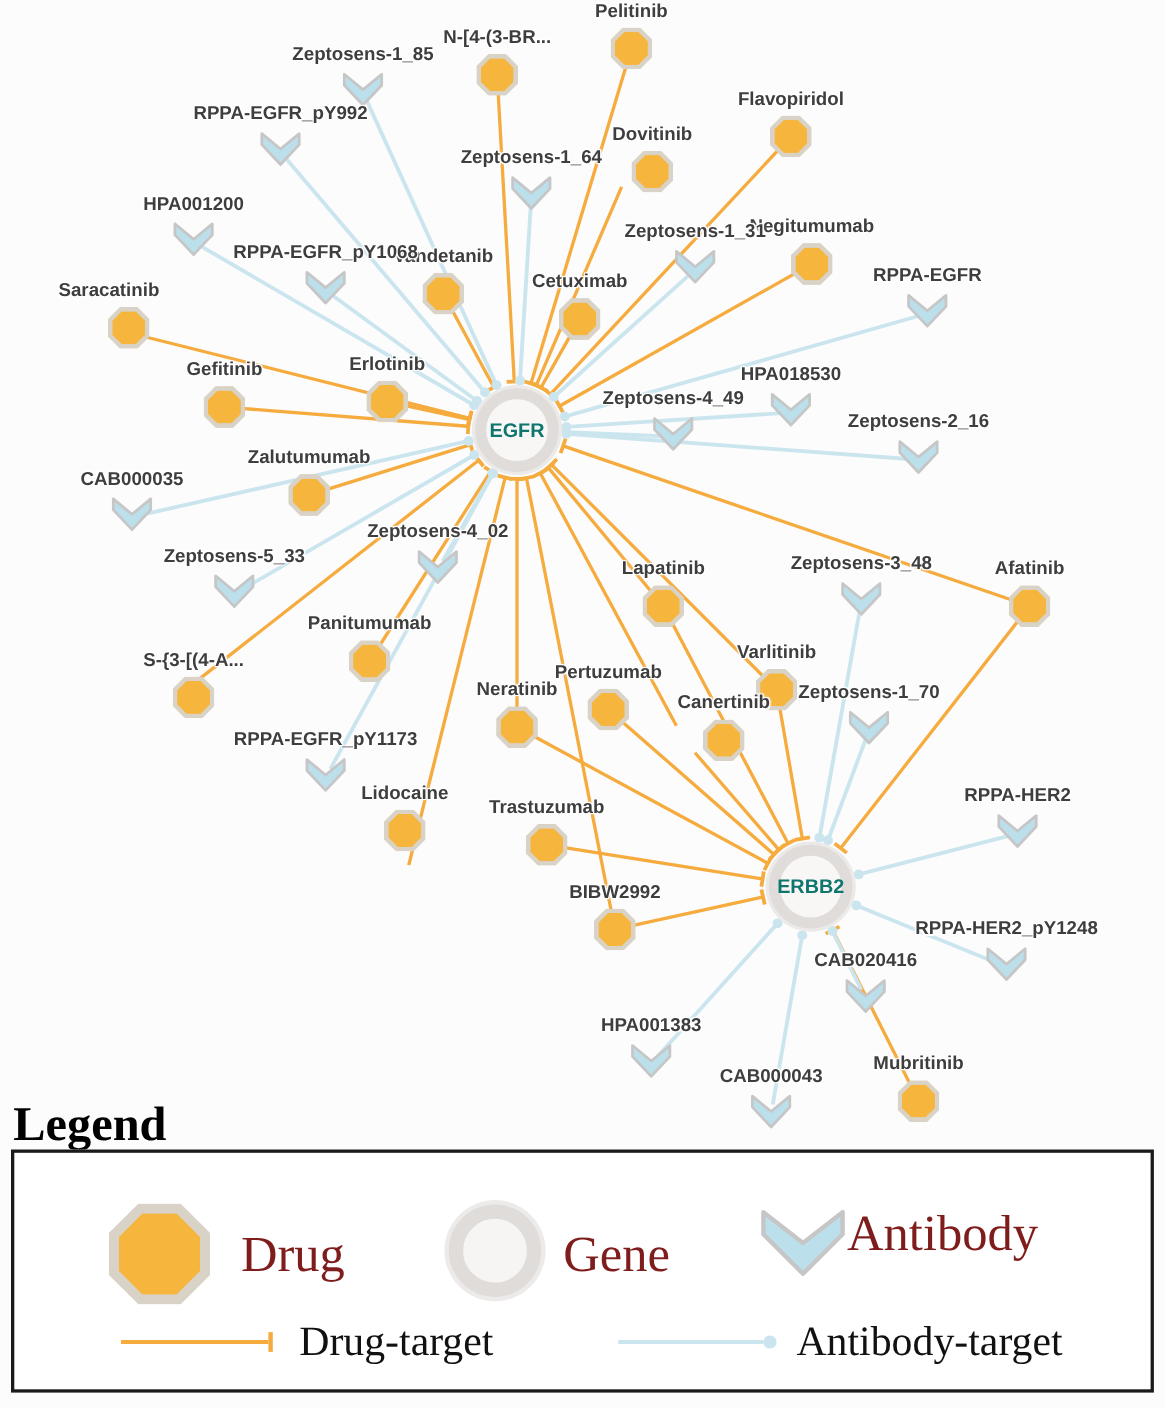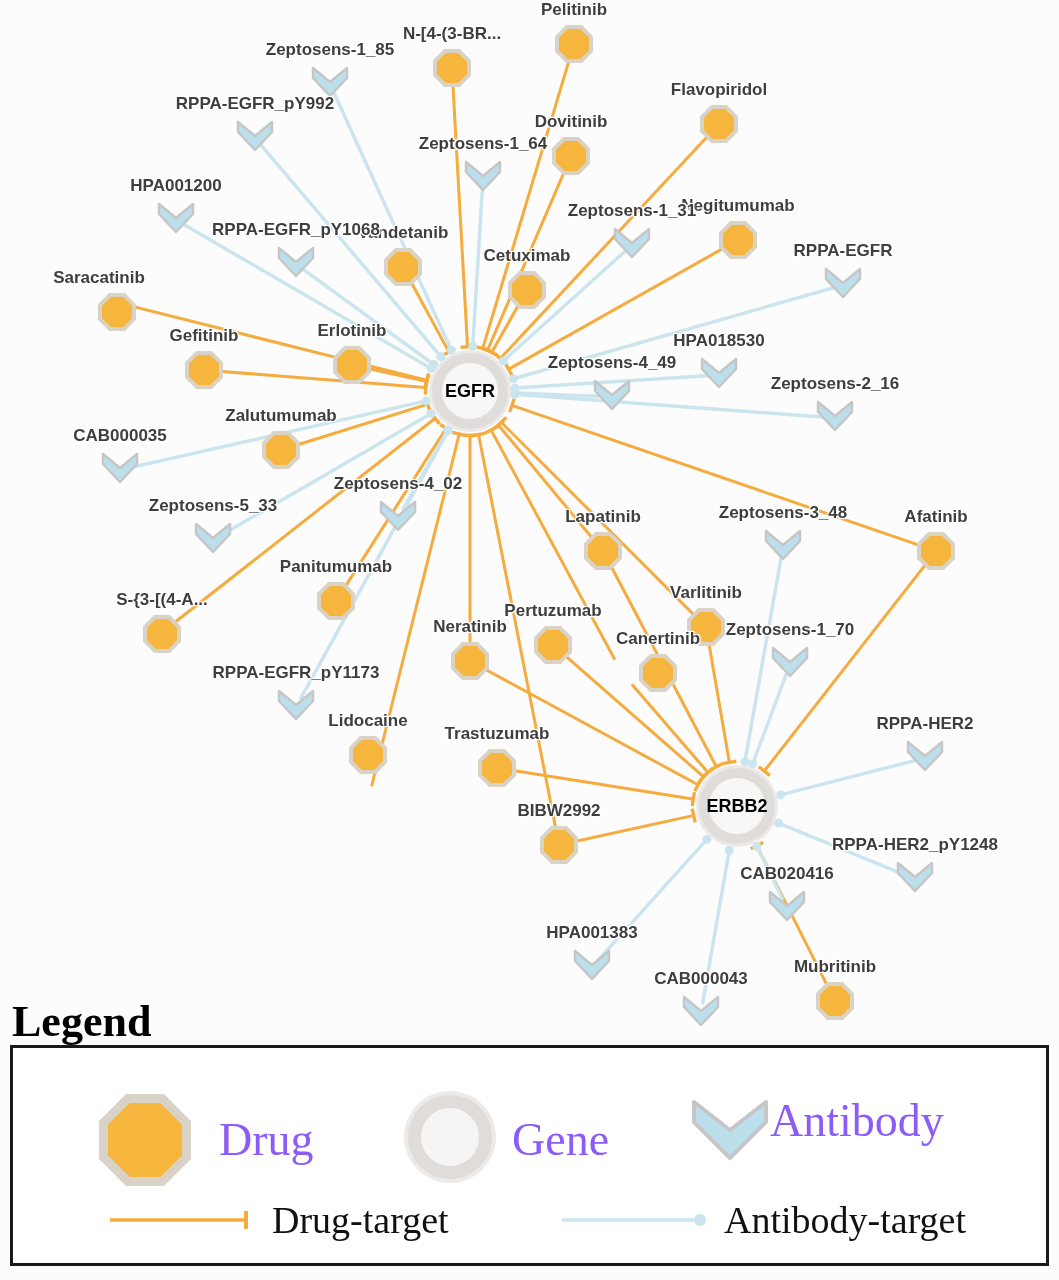--- a/index.html
+++ b/index.html
@@ -14,36 +14,36 @@
       white-space:nowrap;font-weight:bold;font-size:17px;color:#3E3E3E;
       text-shadow:-1px -1px 0 #fff,1px -1px 0 #fff,-1px 1px 0 #fff,1px 1px 0 #fff,0 0 4px #fff;}
   .oct-outer{display:block;width:38px;height:38px;background:var(--drug-border,#D9D2C6);position:relative;
       clip-path:polygon(29.3% 0%,70.7% 0%,100% 29.3%,100% 70.7%,70.7% 100%,29.3% 100%,0% 70.7%,0% 29.3%);}
   .oct-inner{position:absolute;inset:4px;background:var(--drug-fill,#F6B63E);
       clip-path:polygon(29.3% 0%,70.7% 0%,100% 29.3%,100% 70.7%,70.7% 100%,29.3% 100%,0% 70.7%,0% 29.3%);}
   .gene-circle{display:block;width:56px;height:56px;border-radius:50%;
       background:var(--gene-fill,#F8F7F6);border:10px solid var(--gene-ring,#DFDCDA);
       box-shadow:0 0 0 3px #ECEAE9;}
   .gene-label{position:absolute;inset:0;display:flex;align-items:center;justify-content:center;
-      font-weight:bold;font-size:18px;color:#000000;}
+      font-weight:bold;font-size:18px;color:#0f766e;}
   .ab-chevron polygon{fill:var(--ab-fill,#BCDFEC);stroke:#C6C6C6;stroke-width:2.5;stroke-linejoin:round;}
 
   
   .legend-title{position:absolute;left:12px;top:996px;font-family:"Liberation Serif",serif;
       font-weight:bold;font-size:44px;color:#000;}
   .legend-box{position:absolute;left:10px;top:1045px;width:1033px;height:215px;
       border:3px solid #1a1a1a;background:#fff;}
   .legend-box .abs{position:absolute;}
   .lg-oct{width:92px;height:92px;background:var(--drug-border,#D9D2C6);position:absolute;
       clip-path:polygon(29.3% 0%,70.7% 0%,100% 29.3%,100% 70.7%,70.7% 100%,29.3% 100%,0% 70.7%,0% 29.3%);}
   .lg-oct-inner{position:absolute;inset:9px;background:var(--drug-fill,#F6B63E);
       clip-path:polygon(29.3% 0%,70.7% 0%,100% 29.3%,100% 70.7%,70.7% 100%,29.3% 100%,0% 70.7%,0% 29.3%);}
   .lg-gene{width:58px;height:58px;border-radius:50%;background:#F6F5F4;
       border:13px solid var(--gene-ring,#DFDCDA);box-shadow:0 0 0 4px #EDEBEA;position:absolute;}
-  .legend-label{position:absolute;font-family:"Liberation Serif",serif;font-size:46px;color:#8b5cf6;
+  .legend-label{position:absolute;font-family:"Liberation Serif",serif;font-size:46px;color:#7f1d1d;
       line-height:56px;white-space:nowrap;}
   .legend-edge-group{position:absolute;display:flex;align-items:center;gap:14px;}
   .legend-edge-label{font-family:"Liberation Serif",serif;font-size:38px;color:#111;white-space:nowrap;}
 </style>
 </head>
 <body>
 
 <div id="canvas">
 
   <svg id="edge-layer" width="1059" height="1280">
@@ -129,21 +129,21 @@
           <span class="oct-inner"></span>
         </span>
         <div class="node-label">N-[4-(3-BR...</div>
       </div>
       <div class="node node-drug" style="left: 719px; top: 124px;">
         <span class="oct-outer">
           <span class="oct-inner"></span>
         </span>
         <div class="node-label">Flavopiridol</div>
       </div>
-      <div class="node node-drug" style="left: 571px; top: 156px;">
+      <div class="node node-drug" style="left: 593px; top: 156px;">
         <span class="oct-outer">
           <span class="oct-inner"></span>
         </span>
         <div class="node-label">Dovitinib</div>
       </div>
       <div class="node node-drug" style="left: 738px; top: 240px;">
         <span class="oct-outer">
           <span class="oct-inner"></span>
         </span>
         <div class="node-label">Negitumumab</div>
@@ -153,21 +153,21 @@
           <span class="oct-inner"></span>
         </span>
         <div class="node-label">Vandetanib</div>
       </div>
       <div class="node node-drug" style="left: 527px; top: 290px;">
         <span class="oct-outer">
           <span class="oct-inner"></span>
         </span>
         <div class="node-label">Cetuximab</div>
       </div>
-      <div class="node node-drug" style="left: 99px; top: 312px; padding-left: 36px;">
+      <div class="node node-drug" style="left: 99px; top: 298px; padding-left: 36px;">
         <span class="oct-outer">
           <span class="oct-inner"></span>
         </span>
         <div class="node-label">Saracatinib</div>
       </div>
       <div class="node node-drug" style="left: 204px; top: 370px;">
         <span class="oct-outer">
           <span class="oct-inner"></span>
         </span>
         <div class="node-label">Gefitinib</div>
@@ -183,21 +183,21 @@
           <span class="oct-inner"></span>
         </span>
         <div class="node-label">Zalutumumab</div>
       </div>
       <div class="node node-drug" style="left: 336px; top: 601px;">
         <span class="oct-outer">
           <span class="oct-inner"></span>
         </span>
         <div class="node-label">Panitumumab</div>
       </div>
-      <div class="node node-drug" style="left: 162px; top: 634px;">
+      <div class="node node-drug" style="left: 176px; top: 634px;">
         <span class="oct-outer">
           <span class="oct-inner"></span>
         </span>
         <div class="node-label">S-{3-[(4-A...</div>
       </div>
       <div class="node node-drug" style="left: 603px; top: 551px; text-align: center;">
         <span class="oct-outer">
           <span class="oct-inner"></span>
         </span>
         <div class="node-label">Lapatinib</div>

